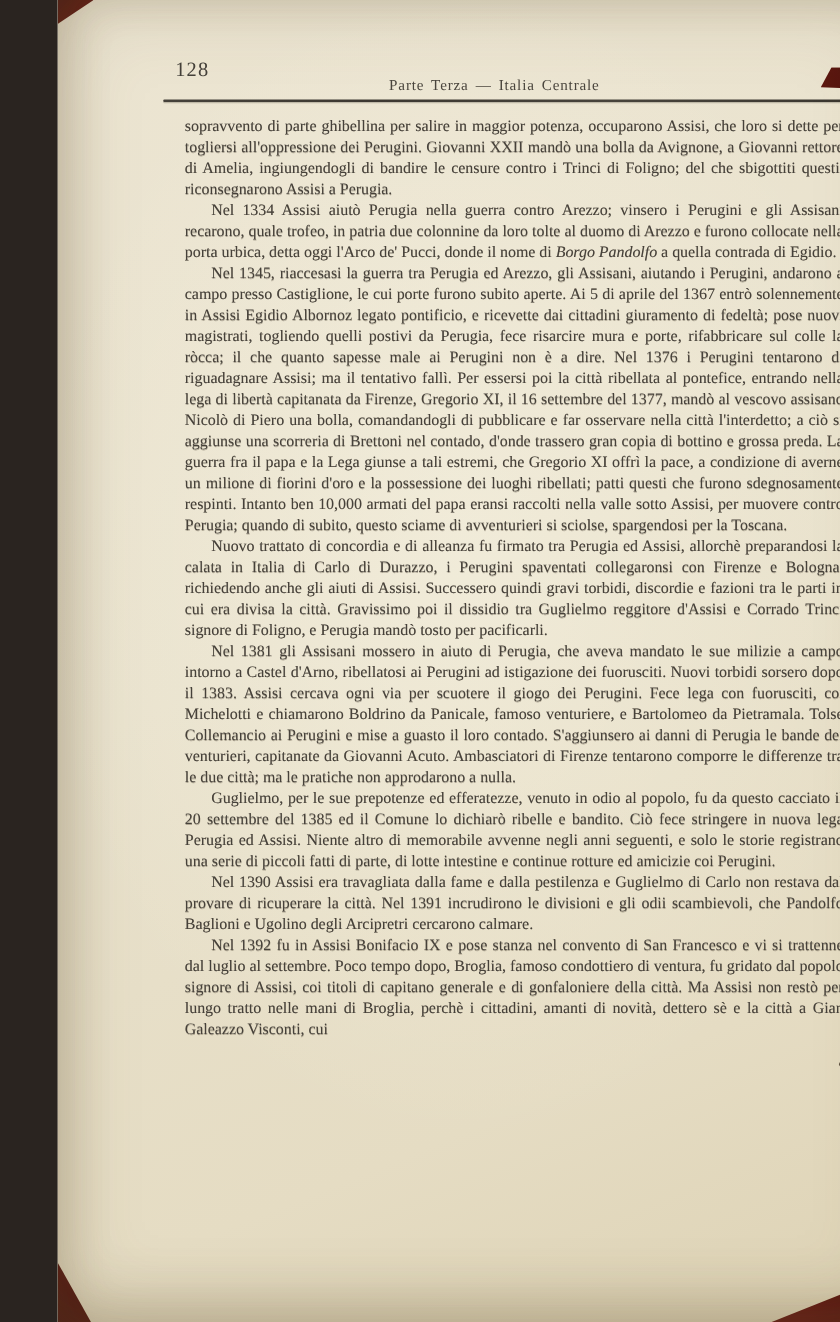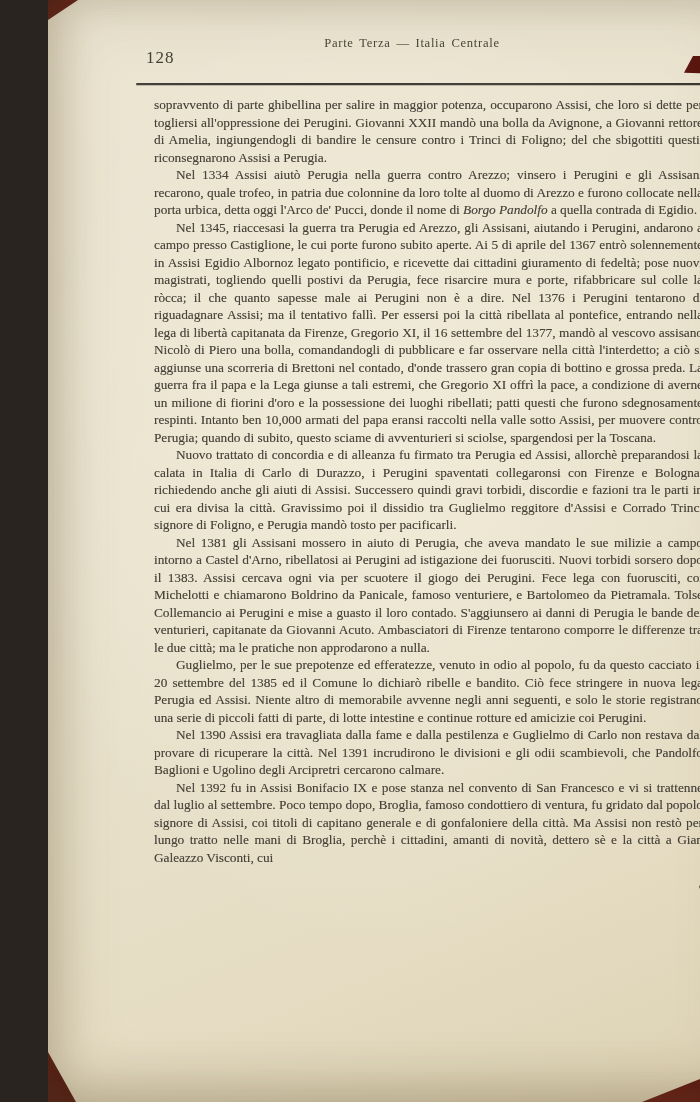--- a/index.html
+++ b/index.html
@@ -79,21 +79,21 @@
     position: absolute;
     left: 98px;
     top: 48px;
     font-size: 17px;
     letter-spacing: 1px;
     color: #44403a;
   }
   .running-title {
     position: absolute;
     left: 90px;
-    top: 36px;
+    top: 64px;
     width: 548px;
     text-align: center;
     font-size: 12.6px;
     letter-spacing: 0.7px;
     word-spacing: 2px;
     color: #4a453d;
     font-family: Liberation Serif, serif;
   }
   .header-rule {
     position: absolute;

